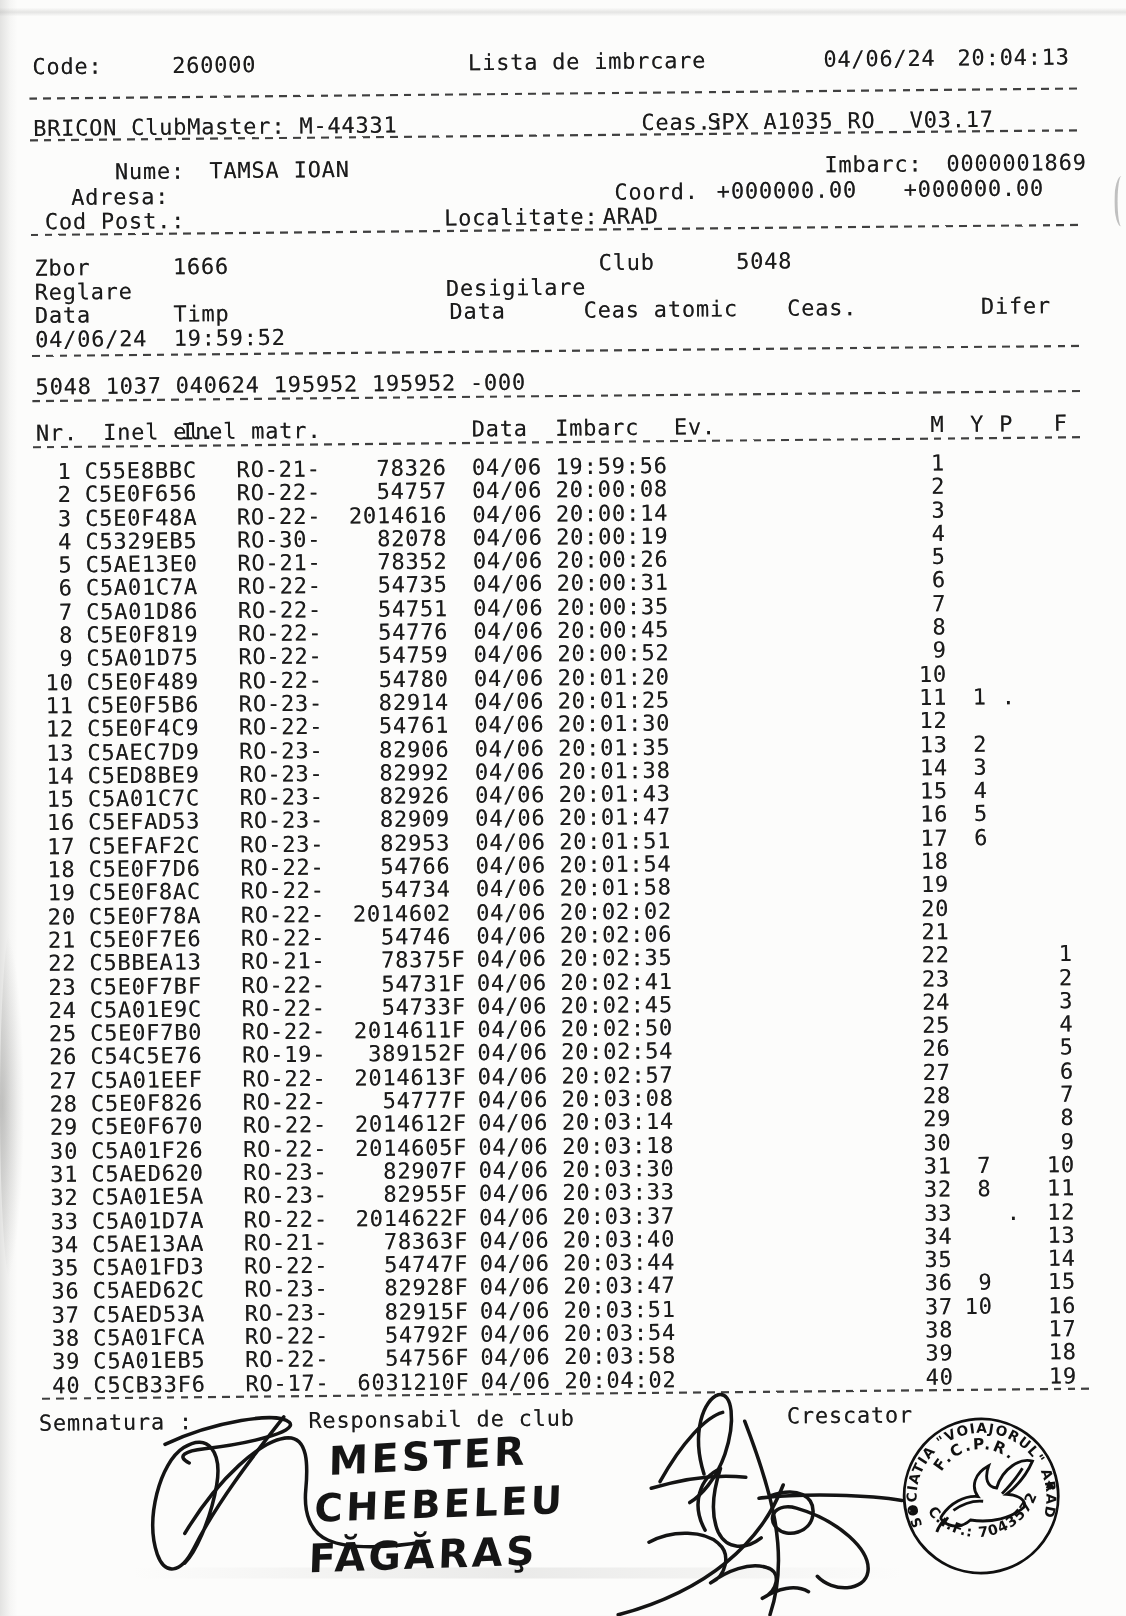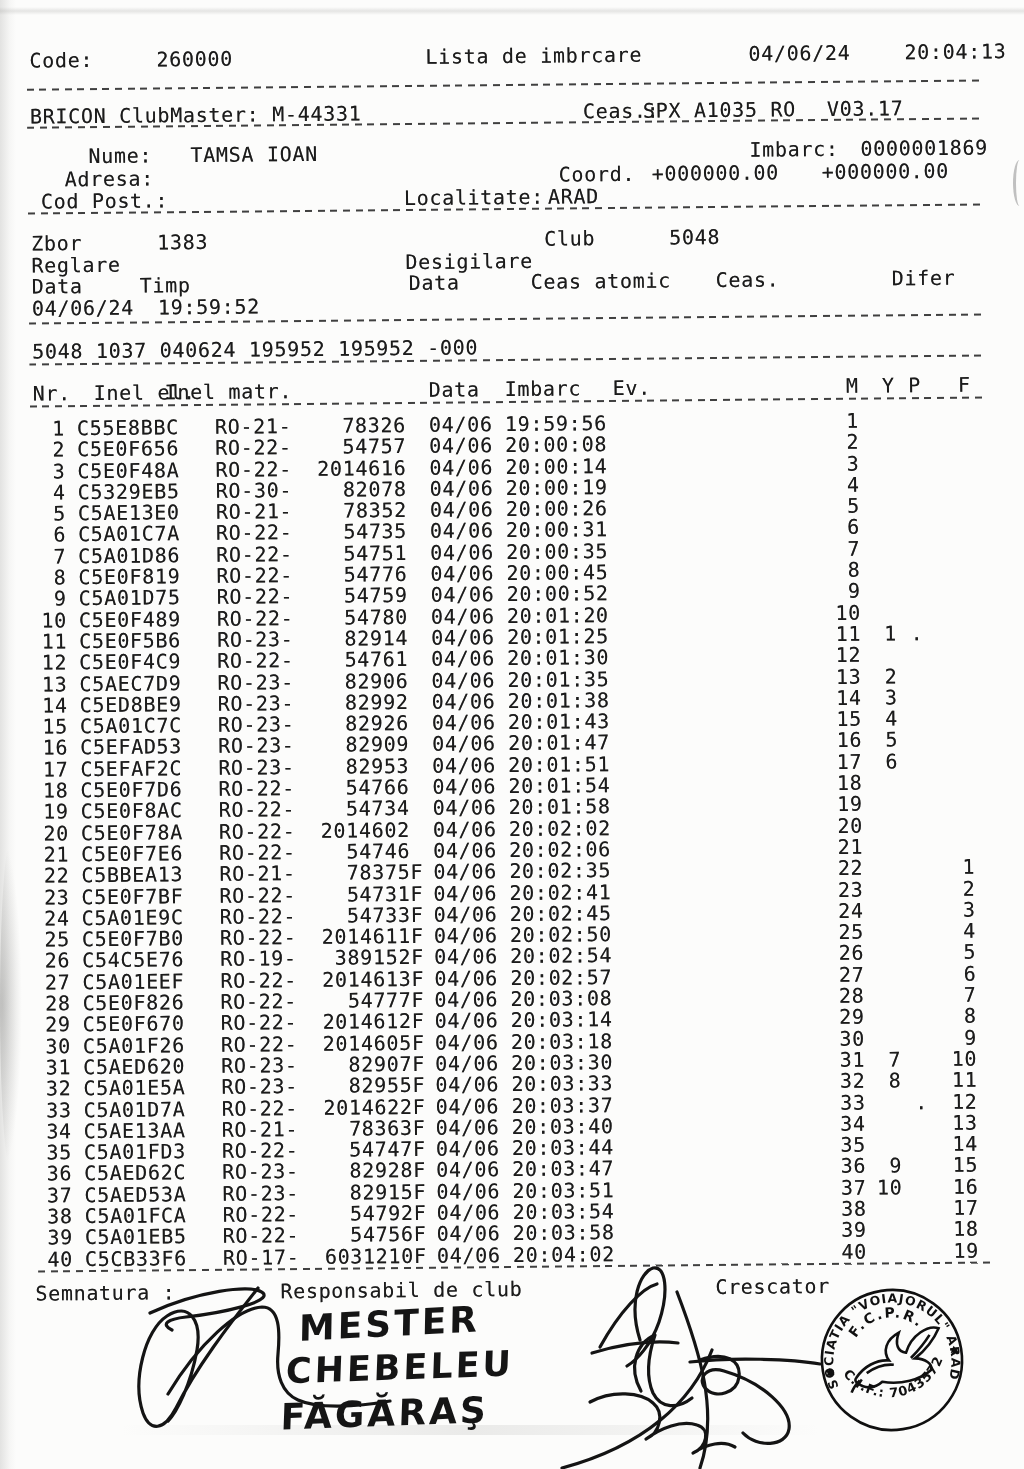--- a/index.html
+++ b/index.html
@@ -54,64 +54,64 @@
   <div class="edge-mark"></div>
   <div class="bottom-haze"></div>
 
   <div class="doc">
 
     <div class="ln" style="top:44px">
       <span class="t" style="left:36px">Code:</span>
       <span class="t" style="left:163px">260000</span>
       <span class="t" style="left:432px">Lista de imbrcare</span>
       <span class="t" style="left:755px">04/06/24</span>
-      <span class="t" style="left:911px">20:04:13</span>
+      <span class="t" style="left:877px">20:04:13</span>
     </div>
     <div class="dash" style="top:84px"></div>
 
     <div class="ln" style="top:100px">
       <span class="t" style="left:36px">BRICON ClubMaster: M-44331</span>
       <span class="t" style="left:589px">Ceas.:</span>
       <span class="t" style="left:649px">SPX A1035 RO</span>
       <span class="t" style="left:833px">V03.17</span>
     </div>
     <div class="dash" style="top:122px"></div>
 
     <div class="ln" style="top:140px">
-      <span class="t" style="left:94px">Nume:</span>
+      <span class="t" style="left:110px">Nume:</span>
       <span class="t" style="left:196px">TAMSA IOAN</span>
       <span class="t" style="left:755px">Imbarc:</span>
       <span class="t" style="left:866px">0000001869</span>
     </div>
     <div class="ln" style="top:163px">
       <span class="t" style="left:70px">Adresa:</span>
       <span class="t" style="left:564px">Coord.</span>
       <span class="t" style="left:657px">+000000.00</span>
       <span class="t" style="left:827px">+000000.00</span>
     </div>
     <div class="ln" style="top:185px">
       <span class="t" style="left:46px">Cod Post.:</span>
       <span class="t" style="left:409px">Localitate:</span>
       <span class="t" style="left:553px">ARAD</span>
     </div>
     <div class="dash" style="top:208px"></div>
 
     <div class="ln" style="top:227px">
       <span class="t" style="left:36px">Zbor</span>
-      <span class="t" style="left:162px">1383</span>
+      <span class="t" style="left:162px">1666</span>
       <span class="t" style="left:549px">Club</span>
       <span class="t" style="left:674px">5048</span>
     </div>
     <div class="ln" style="top:249px">
       <span class="t" style="left:36px">Reglare</span>
       <span class="t" style="left:410px">Desigilare</span>
     </div>
     <div class="ln" style="top:270px">
       <span class="t" style="left:36px">Data</span>
-      <span class="t" style="left:144px">Timp</span>
+      <span class="t" style="left:162px">Timp</span>
       <span class="t" style="left:413px">Data</span>
       <span class="t" style="left:535px">Ceas atomic</span>
       <span class="t" style="left:720px">Ceas.</span>
       <span class="t" style="left:896px">Difer</span>
     </div>
     <div class="ln" style="top:292px">
       <span class="t" style="left:36px">04/06/24</span>
       <span class="t" style="left:162px">19:59:52</span>
     </div>
     <div class="dash" style="top:318px"></div>

